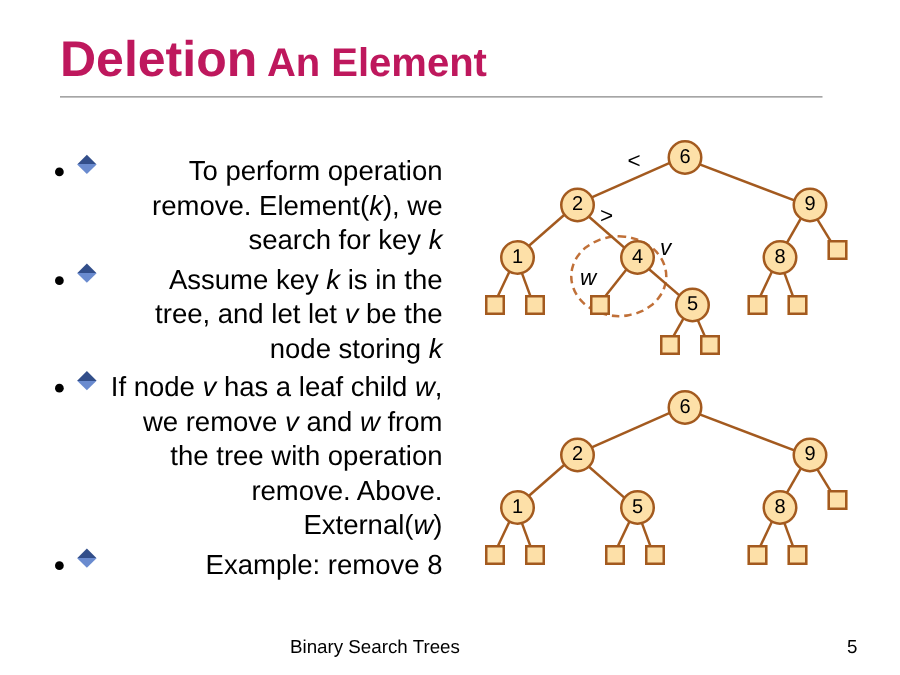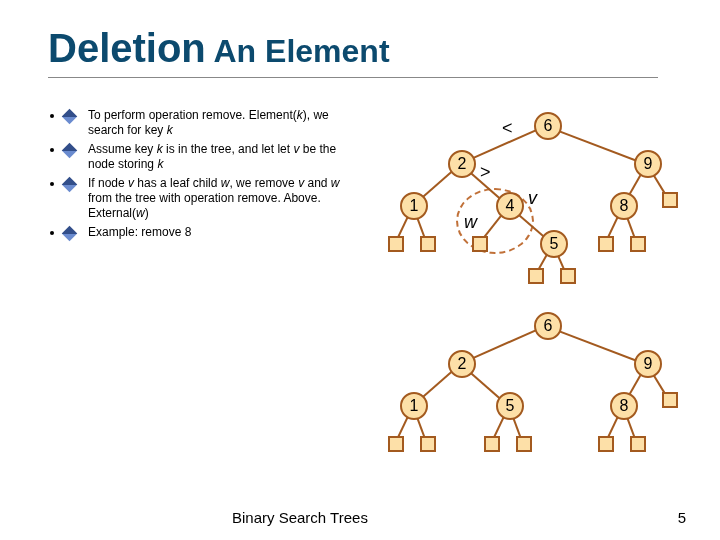--- a/index.html
+++ b/index.html
@@ -9,35 +9,36 @@
     background: #fff;
     font-family: "Comic Sans MS", cursive, sans-serif;
     position: relative;
     overflow: hidden;
   }
   .title {
     position: absolute;
     top: 26px;
     left: 48px;
     font-size: 36px;
-    color: #0c4a6e;
+    color: #be185d;
     border-bottom: 1px solid #888;
     width: 610px;
     padding-bottom: 6px;
   }
   .title-main { font-size: 40px; }
   .title-sub { font-size: 32px; }
   .bullets {
     position: absolute;
-    top: 108px;
+    top: 123px;
     left: 64px;
     width: 290px;
     color: #000;
-    font-size: 12px;
+    font-size: 22px;
     line-height: 1.25;
+    text-align: right;
   }
   .bullet {
     position: relative;
     padding-left: 24px;
     margin-bottom: 4px;
   }
   .bullet::before {
     content: "";
     position: absolute;
     left: 0;

